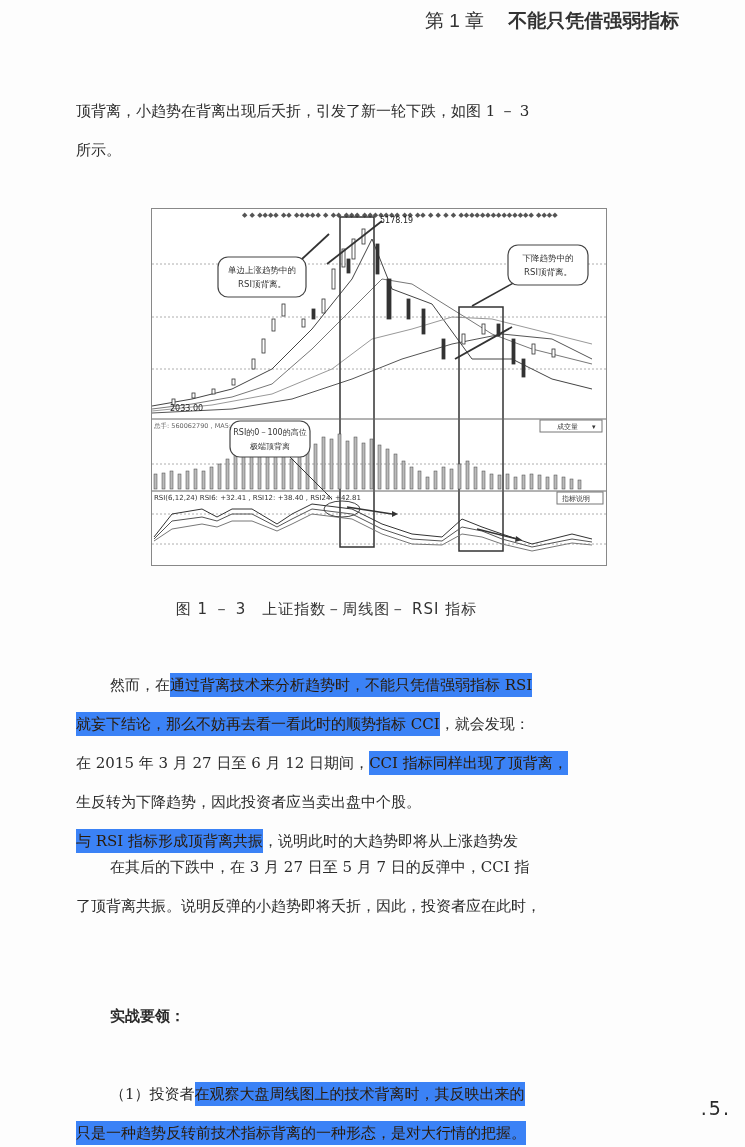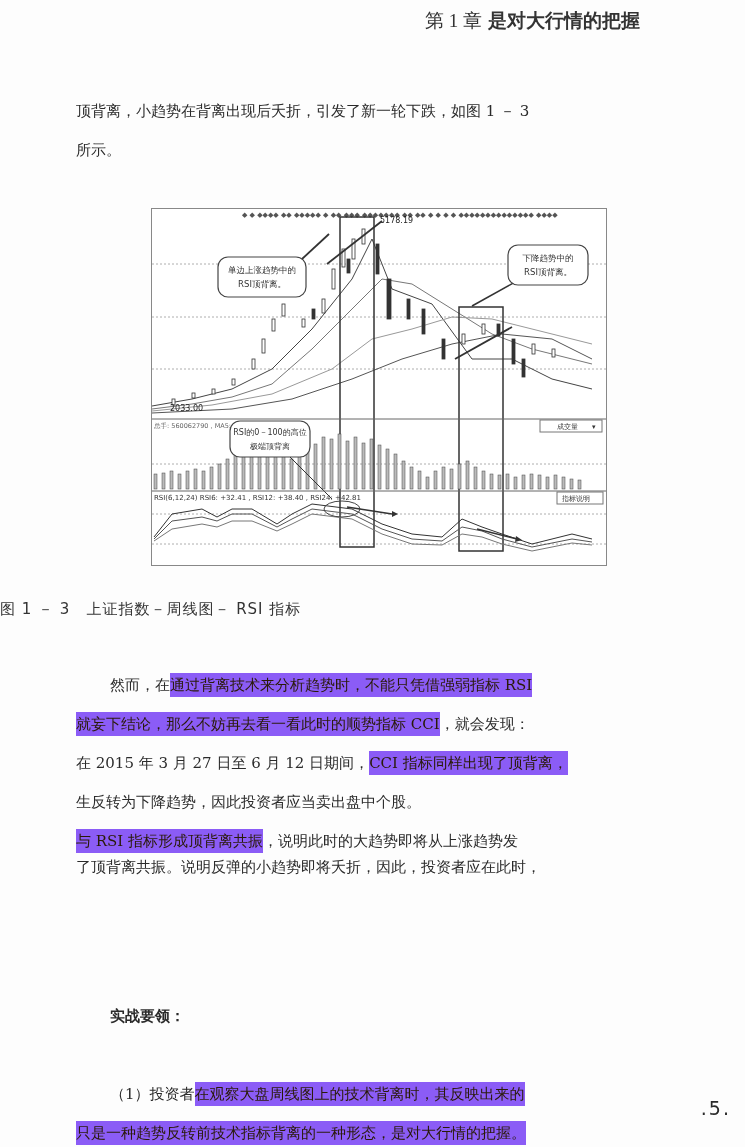--- a/index.html
+++ b/index.html
@@ -1,34 +1,34 @@
 <!DOCTYPE html>
 <html><head>
 <meta charset="utf-8">
 <style>
   html, body { margin:0; padding:0; }
   body { width:745px; height:1147px; background:#fdfdfd; position:relative; overflow:hidden;
          font-family:"DejaVu Serif","Liberation Serif",serif; color:#2a2a2a; }
   .header { position:absolute; top:8px; left:425px; font-size:19px; color:#333; white-space:nowrap; }
-  .header .num { font-family:Liberation Serif, serif; font-weight:normal; }
+  .header .num { font-family:Liberation Sans, sans-serif; font-weight:normal; margin-right:18px; }
   .header .title { font-weight:bold; font-family:"DejaVu Sans","Liberation Sans",sans-serif; }
   .para { position:absolute; left:76px; width:594px; font-size:15px; line-height:39px; }
-  .hl { background:#8b5cf6; color:#2a1a08; padding:3px 0; }
+  .hl { background:#3b82f6; color:#2a1a08; padding:3px 0; }
   .figure { position:absolute; left:151px; top:208px; width:454px; height:356px; background:#fff; border:1px solid #888; }
-  .caption { position:absolute; top:600px; left:0; width:653px; text-align:left; font-size:15px; color:#333;
+  .caption { position:absolute; top:600px; left:0; width:653px; text-align:center; font-size:15px; color:#333;
              font-family:"DejaVu Sans","Liberation Sans",sans-serif; letter-spacing:1px; }
   .pagenum { position:absolute; right:14px; top:1097px; font-size:19px; font-family:"DejaVu Sans","Liberation Sans",sans-serif; letter-spacing:2px; }
   svg text { font-family:"DejaVu Sans","Liberation Sans",sans-serif; }
 </style>
 </head>
 <body>
 
 <div class="header">
   <span class="num">第 1 章</span>
-  <span class="title">是对大行情的把握</span>
+  <span class="title">不能只凭借强弱指标</span>
 </div>
 
 <div class="para" style="top:92px;">
   <div>顶背离，小趋势在背离出现后夭折，引发了新一轮下跌，如图 1 － 3</div>
   <div>所示。</div>
 </div>
 
 <div class="figure">
   <svg width="454" height="356" viewBox="0 0 454 356">
 
@@ -185,20 +185,21 @@
 
 <div class="para" style="top:666px;">
   <div style="text-indent:34px;"><span>然而，在</span><span class="hl">通过背离技术来分析趋势时，不能只凭借强弱指标 RSI</span></div>
   <div><span class="hl">就妄下结论，那么不妨再去看一看此时的顺势指标 CCI</span><span>，就会发现：</span></div>
   <div><span>在 2015 年 3 月 27 日至 6 月 12 日期间，</span><span class="hl">CCI 指标同样出现了顶背离，</span></div>
   <div>生反转为下降趋势，因此投资者应当卖出盘中个股。</div>
   <div><span class="hl">与 RSI 指标形成顶背离共振</span><span>，说明此时的大趋势即将从上涨趋势发</span></div>
 </div>
 
 <div class="para" style="top:848px;">
+  <div style="text-indent:34px;">在其后的下跌中，在 3 月 27 日至 5 月 7 日的反弹中，CCI 指</div>
   <div>了顶背离共振。说明反弹的小趋势即将夭折，因此，投资者应在此时，</div>
 </div>
 
 <div class="para" style="top:997px; font-weight:bold;">
   <div style="text-indent:34px;font-family:Liberation Serif, serif;">实战要领：</div>
 </div>
 
 <div class="para" style="top:1075px;">
   <div style="text-indent:34px;"><span>（1）投资者</span><span class="hl">在观察大盘周线图上的技术背离时，其反映出来的</span></div>
   <div><span class="hl">只是一种趋势反转前技术指标背离的一种形态，是对大行情的把握。</span></div>

